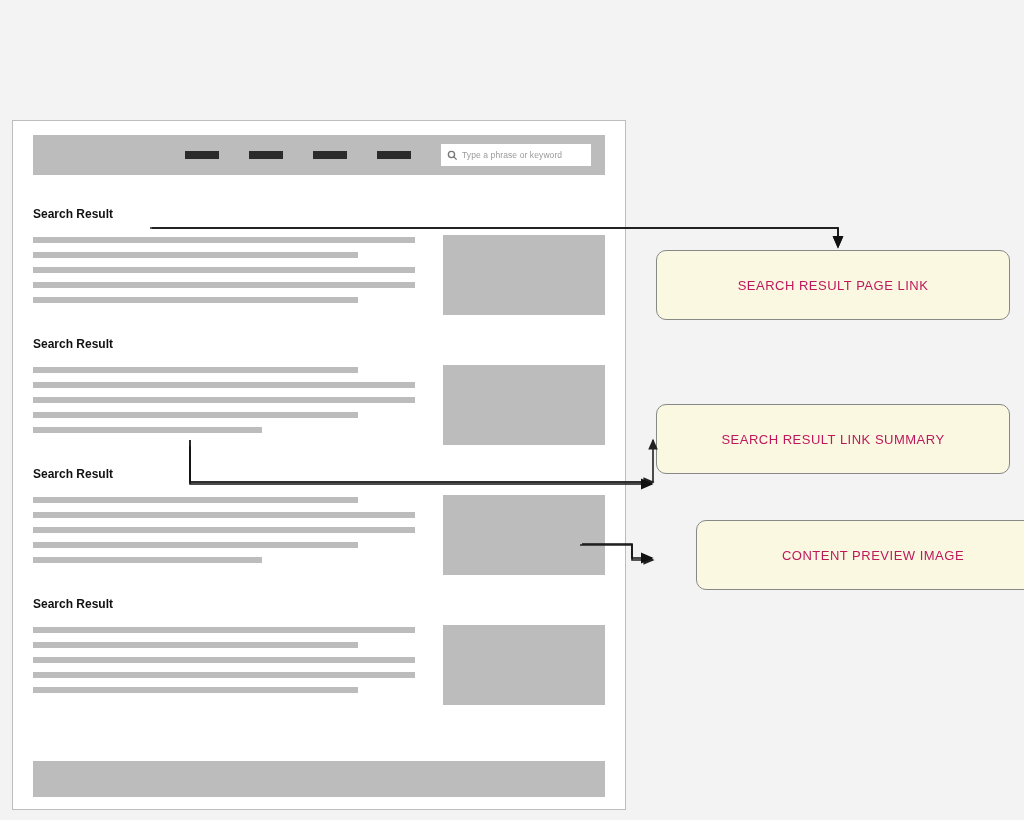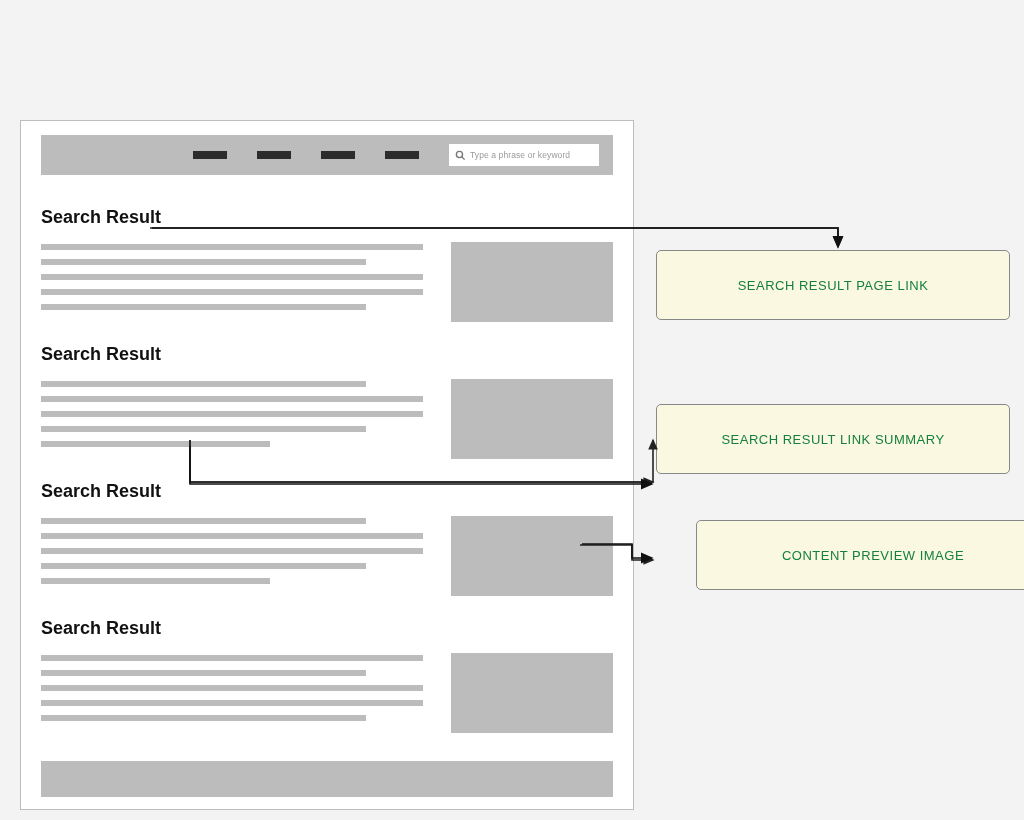--- a/index.html
+++ b/index.html
@@ -13,21 +13,20 @@
   }
   .wireframe-panel {
     position: absolute;
     left: 12px;
     top: 120px;
     width: 614px;
     height: 690px;
     background: #ffffff;
     border: 1px solid #bdbdbd;
     padding: 14px 20px 10px 20px;
-    margin-left: 8px;
   }
   .nav-bar {
     height: 40px;
     background: #bcbcbc;
     display: flex;
     align-items: center;
     justify-content: flex-end;
     gap: 30px;
     padding: 0 14px;
   }
@@ -52,21 +51,21 @@
     letter-spacing: 0.1px;
   }
   .results-area {
     padding-top: 32px;
   }
   .result-block {
     margin-bottom: 22px;
   }
   .result-title {
     font-weight: bold;
-    font-size: 18px;
+    font-size: 12px;
     color: #111;
     margin-bottom: 14px;
   }
   .result-body {
     display: flex;
     gap: 28px;
     align-items: flex-start;
   }
   .summary-lines {
     flex: 1;
@@ -94,27 +93,27 @@
     bottom: 12px;
     height: 36px;
     background: #bcbcbc;
   }
   .callout {
     position: absolute;
     width: 354px;
     height: 70px;
     background: #faf8e0;
     border: 1px solid #888;
-    border-radius: 5px;
+    border-radius: 10px;
     display: flex;
     align-items: center;
     justify-content: center;
     font-size: 13px;
     letter-spacing: 0.5px;
-    color: #15803d;
+    color: #be185d;
     font-weight: 500;
   }
   .callout-1 { left: 656px; top: 250px; }
   .callout-2 { left: 656px; top: 404px; }
   .callout-3 { left: 656px; top: 520px; margin-left: 40px; }
   svg.arrows {
     position: absolute;
     left: 0; top: 0;
     width: 1024px; height: 820px;
     pointer-events: none;

